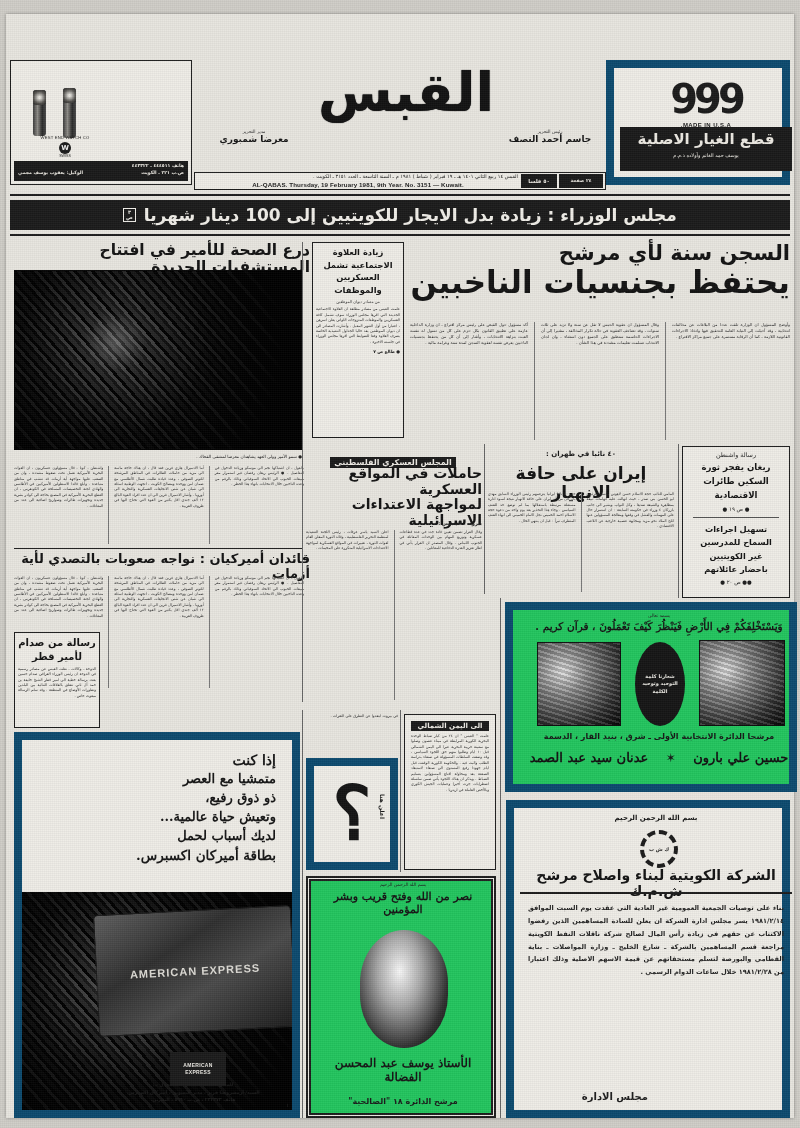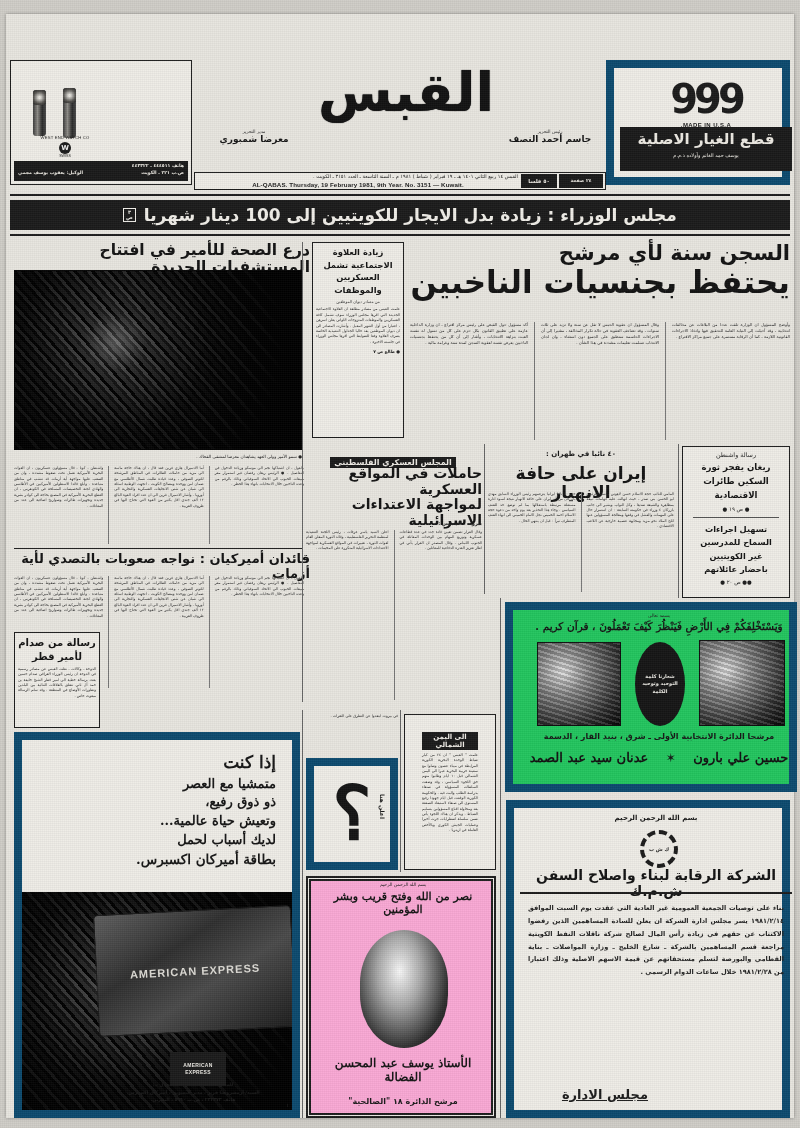--- a/index.html
+++ b/index.html
@@ -324,50 +324,50 @@
       </div>
     </div>
 
     <div class="abs bord2" style="left:500px;top:786px;width:284px;height:318px;background:#eeece6;">
       <div class="abs ar ctr" style="left:0;top:6px;width:284px;font-size:7px;font-weight:bold;color:#171717;">بسم الله الرحمن الرحيم</div>
       <div class="abs" style="left:126px;top:22px;">
         <div class="gearlogo">
             <span>ك ش ب</span>
           </div>
       </div>
-      <div class="abs ar ctr hl" style="left:8px;top:60px;width:268px;font-size:14px;letter-spacing:-.6px;">الشركة الرقابة لبناء واصلاح السفن ش.م.ك</div>
+      <div class="abs ar ctr hl" style="left:8px;top:60px;width:268px;font-size:14px;letter-spacing:-.6px;">الشركة الكويتية لبناء واصلاح مرشح ش.م.ك</div>
       <div class="abs rule" style="left:6px;top:84px;width:272px;height:2px;"></div>
       <div class="abs ar" style="left:14px;top:94px;width:256px;font-size:6.6px;line-height:1.95;color:#1f1f1f;text-align:justify;font-weight:bold;">بناء على توصيات الجمعية العمومية غير العادية التي عقدت يوم السبت الموافق ١٩٨١/٢/١٤ يسر مجلس ادارة الشركة ان يعلن للسادة المساهمين الذين رفضوا الاكتتاب عن حقهم في زيادة رأس المال لصالح شركة ناقلات النفط الكويتية مراجعة قسم المساهمين بالشركة ـ شارع الخليج ـ وزارة المواصلات ـ بناية القطامي والبورصة لتسلم مستحقاتهم عن قيمة الاسهم الاصلية وذلك اعتبارا من ١٩٨١/٢/٢٨ خلال ساعات الدوام الرسمي .</div>
-      <div class="abs ar" style="left:14px;bottom:8px;width:120px;font-size:13px;font-weight:bold;color:#1c1c1c;text-decoration:underline;">مجلس الادارة</div>
-    </div>
-
-    <div class="abs bord" style="left:398px;top:700px;width:92px;height:156px;background:#eeece6;padding:17px;">
+      <div class="abs ar" style="left:14px;bottom:8px;width:120px;font-size:10px;font-weight:bold;color:#1c1c1c;">مجلس الادارة</div>
+    </div>
+
+    <div class="abs bord" style="left:398px;top:700px;width:92px;height:156px;background:#eeece6;padding:6px;">
       <div class="ar ctr kicker" style="display:block;font-size:7px;">الى اليمن الشمالي</div>
       <div class="ar tinytxt" style="margin-top:3px;">علمت " القبس " ان ٢٤ من كبار ضباط الوحدة البحرية الكورية المرابطة في ميناء عصون وصلوا مع سفينة حربية البحرية عبرا الى اليمن الشمالي قبل ١٠ ايام وطلبوا منهم حق اللجوء السياسي ، وقد وضعت السلطات المسؤولة في صنعاء بدراسة الطلب والبت فيه . والحكومة الكورية الوقفت قبل ايام جهودا رفيع المستوى الى صنعاء لاستبعاد الصفقة بعد ومحاولة اقناع المسؤولين بتسليم الضباط . ويذكر ان هناك اللجوء يأتي ضمن سلسلة اضطرابات جرت أخيرا وعمليات الجيش الكوري وبالأخص العاملة في اريتريا .</div>
     </div>
 
     <div class="abs" style="left:300px;top:700px;width:92px;height:40px;">
       <div class="ar tinytxt">في بيروت ابتعدوا عن التطرق على الثغرات .</div>
     </div>
     <div class="abs bord2" style="left:300px;top:744px;width:92px;height:112px;background:#eeece6;display:flex;align-items:center;justify-content:center;">
       <span class="qmark">؟</span>
       <span class="abs ar" style="right:4px;top:28px;writing-mode:vertical-rl;font-size:6px;font-weight:bold;color:#1d1d1d;">اعلن هنا</span>
     </div>
 
-    <div class="abs ornate" style="left:300px;top:862px;width:190px;height:242px;background:#f9a8d4;">
+    <div class="abs ornate" style="left:300px;top:862px;width:190px;height:242px;background:#22c55e;">
       <div class="abs ar ctr" style="left:0;top:4px;width:190px;font-size:4.6px;color:#222;">بسم الله الرحمن الرحيم</div>
       <div class="abs ar ctr script" style="left:12px;top:12px;width:166px;font-size:11px;letter-spacing:-.5px;line-height:1.2;">نصر من الله وفتح قريب وبشر المؤمنين</div>
       <div class="abs portrait-oval" style="left:52px;top:52px;width:88px;height:118px;"></div>
       <div class="abs ar ctr script" style="left:10px;top:178px;width:170px;font-size:12px;letter-spacing:-.5px;">الأستاذ يوسف عبد المحسن الفضالة</div>
       <div class="abs ar ctr" style="left:10px;bottom:10px;width:170px;font-size:8px;font-weight:bold;color:#1a1a1a;">مرشح الدائرة ١٨ "الصالحية"</div>
     </div>
 
     <div class="abs bord2" style="left:8px;top:718px;width:286px;height:386px;background:#eeece6;overflow:hidden;">
       <div class="abs ar" style="right:16px;top:10px;width:250px;">
-        <div class="script" style="font-size:17px;line-height:1.45;letter-spacing:-.4px;">إذا كنت</div>
+        <div class="script" style="font-size:14px;line-height:1.45;letter-spacing:-.4px;">إذا كنت</div>
         <div class="script" style="font-size:13px;line-height:1.45;letter-spacing:-.4px;">متمشيا مع العصر</div>
         <div class="script" style="font-size:13px;line-height:1.45;letter-spacing:-.4px;">ذو ذوق رفيع،</div>
         <div class="script" style="font-size:13px;line-height:1.45;letter-spacing:-.4px;">وتعيش حياة عالمية...</div>
         <div class="script" style="font-size:13px;line-height:1.45;letter-spacing:-.4px;">لديك أسباب لحمل</div>
         <div class="script" style="font-size:13.5px;line-height:1.45;letter-spacing:-.4px;">بطاقة أميركان اكسبرس.</div>
       </div>
 
       <div class="abs photo" style="left:0;top:152px;width:286px;height:234px;"></div>
       <div class="abs amex bord" style="left:74px;top:170px;width:198px;height:122px;border-radius:5px;transform:rotate(-3deg);display:flex;align-items:center;justify-content:center;">
         <span style="font-family:'Liberation Sans',sans-serif;font-size:11px;font-weight:bold;letter-spacing:1px;">AMERICAN EXPRESS</span>

